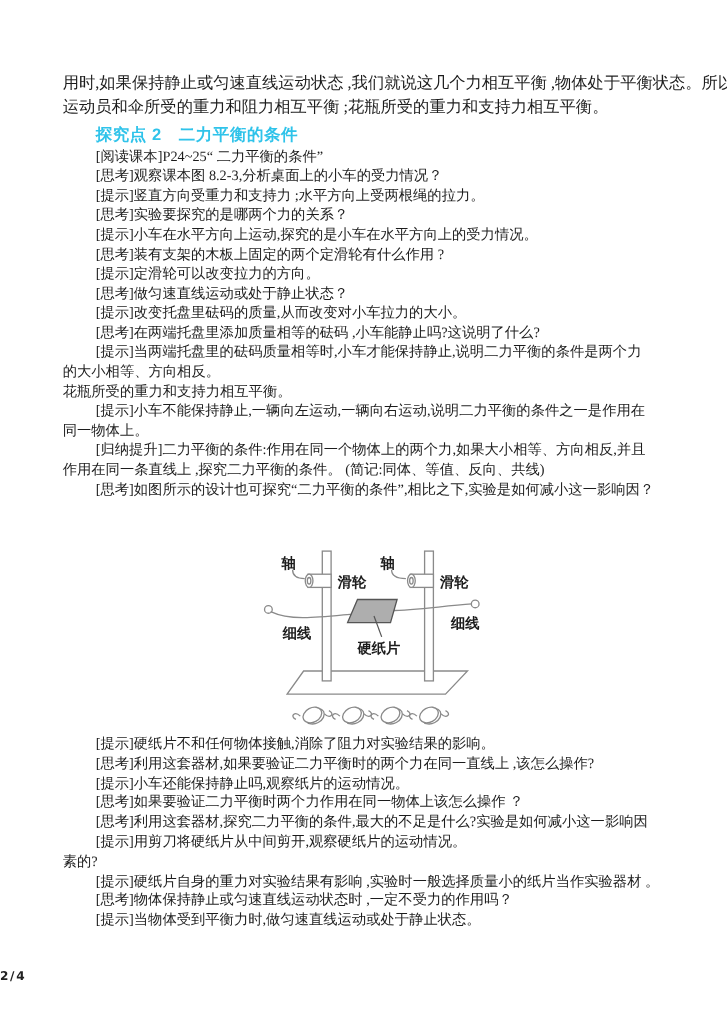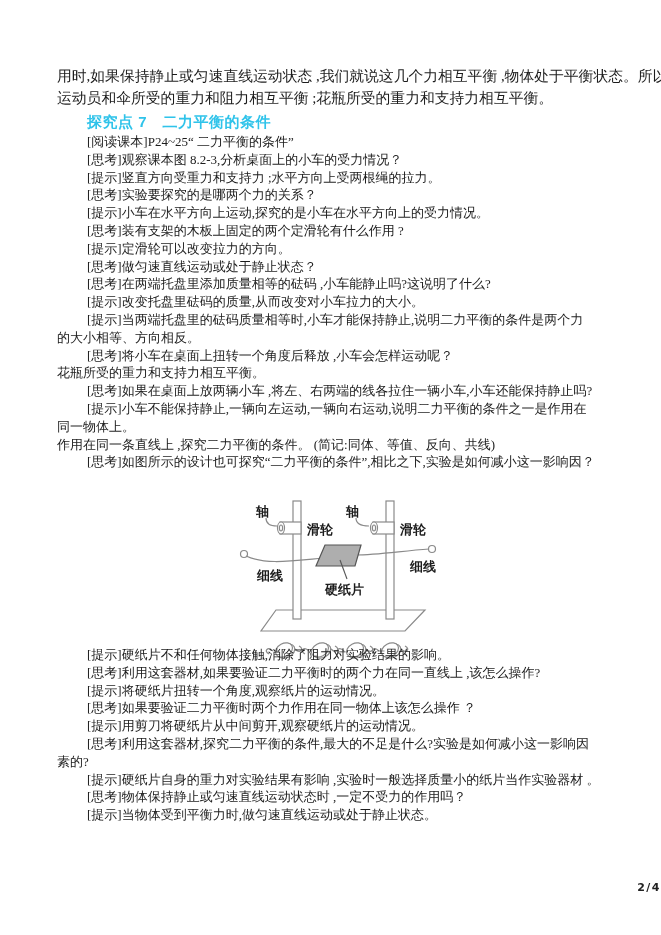--- a/index.html
+++ b/index.html
@@ -17,67 +17,66 @@
     position:absolute;left:87px;top:113px;
     font-size:15px;font-weight:bold;color:#2fc3ea;
     font-family:"Liberation Sans","DejaVu Sans",sans-serif;
     letter-spacing:.5px;white-space:nowrap;
   }
   .qa{
     position:absolute;left:57px;width:580px;
     font-size:13px;line-height:17.8px;
   }
   .qa-top{top:133px;}
-  .qa-bottom{top:646px;}
+  .qa-bottom{top:667px;}
   .line{white-space:nowrap;}
   .ind{padding-left:30px;}
   .diagram{position:absolute;left:233px;top:498px;width:230px;height:178px;}
   .diagram svg{display:block;}
   .dlabel{
     font-size:13px;font-weight:bold;fill:#1c1c1c;
     font-family:"Liberation Serif","DejaVu Serif",serif;
   }
   .stroke{stroke:#8a8a8a;stroke-width:1.2;fill:none;}
   .whitefill{fill:#ffffff;}
   .footer{
-    position:absolute;left:0;top:881px;width:100%;text-align:right;
+    position:absolute;left:0;top:881px;width:100%;text-align:left;
     font-size:11px;font-weight:bold;letter-spacing:1.5px;
     font-family:"DejaVu Sans","Liberation Sans",sans-serif;color:#222;
   }
 </style>
 </head>
 <body>
 
 <div class="page">
 
   <div class="intro">
     <div class="line">用时,如果保持静止或匀速直线运动状态 ,我们就说这几个力相互平衡 ,物体处于平衡状态。所以</div>
     <div class="line">运动员和伞所受的重力和阻力相互平衡 ;花瓶所受的重力和支持力相互平衡。</div>
   </div>
 
-  <div class="heading" style="color: rgb(47, 195, 234);">探究点 7　二力平衡的条件</div>
+  <div class="heading" style="color: rgb(47, 195, 234);">探究点 2　二力平衡的条件</div>
 
   <div class="qa qa-top">
     <div class="line ind">[阅读课本]P24~25“ 二力平衡的条件”</div>
     <div class="line ind">[思考]观察课本图 8.2-3,分析桌面上的小车的受力情况？</div>
     <div class="line ind">[提示]竖直方向受重力和支持力 ;水平方向上受两根绳的拉力。</div>
     <div class="line ind">[思考]实验要探究的是哪两个力的关系？</div>
     <div class="line ind">[提示]小车在水平方向上运动,探究的是小车在水平方向上的受力情况。</div>
     <div class="line ind">[思考]装有支架的木板上固定的两个定滑轮有什么作用 ?</div>
     <div class="line ind">[提示]定滑轮可以改变拉力的方向。</div>
     <div class="line ind">[思考]做匀速直线运动或处于静止状态？</div>
+    <div class="line ind">[提示]改变托盘里砝码的质量,从而改变对小车拉力的大小。</div>
     <div class="line ind">[思考]在两端托盘里添加质量相等的砝码 ,小车能静止吗?这说明了什么?</div>
-    <div class="line ind">[提示]改变托盘里砝码的质量,从而改变对小车拉力的大小。</div>
     <div class="line ind">[提示]当两端托盘里的砝码质量相等时,小车才能保持静止,说明二力平衡的条件是两个力</div>
     <div class="line">的大小相等、方向相反。</div>
-    <div class="line ind">[思考]将小车在桌面上扭转一个角度后释放 ,小车会怎样运动呢？</div>
     <div class="line">花瓶所受的重力和支持力相互平衡。</div>
-    <div class="line ind">[思考]如果在桌面上放两辆小车 ,将左、右两端的线各拉住一辆小车,小车还能保持静止吗?</div>
     <div class="line ind">[提示]小车不能保持静止,一辆向左运动,一辆向右运动,说明二力平衡的条件之一是作用在</div>
     <div class="line">同一物体上。</div>
+    <div class="line ind">[归纳提升]二力平衡的条件:作用在同一个物体上的两个力,如果大小相等、方向相反,并且</div>
     <div class="line">作用在同一条直线上 ,探究二力平衡的条件。 (简记:同体、等值、反向、共线)</div>
     <div class="line ind">[思考]如图所示的设计也可探究“二力平衡的条件”,相比之下,实验是如何减小这一影响因？</div>
   </div>
 
   <div class="diagram">
     <svg width="230" height="180" viewBox="0 0 230 180">
 
       <path class="stroke whitefill" d="M28,133 L172,133 L192,112 L43,112 Z"></path>
 
       <rect class="stroke whitefill" x="60" y="3" width="8" height="118"></rect>
@@ -132,24 +131,24 @@
       <text class="dlabel" x="167" y="36">滑轮</text>
       <text class="dlabel" x="24" y="82">细线</text>
       <text class="dlabel" x="177" y="73">细线</text>
       <text class="dlabel" x="92" y="96">硬纸片</text>
     </svg>
   </div>
 
   <div class="qa qa-bottom">
     <div class="line ind">[提示]硬纸片不和任何物体接触,消除了阻力对实验结果的影响。</div>
     <div class="line ind">[思考]利用这套器材,如果要验证二力平衡时的两个力在同一直线上 ,该怎么操作?</div>
-    <div class="line ind">[提示]将硬纸片扭转一个角度,观察纸片的运动情况。</div>
+    <div class="line ind">[提示]小车还能保持静止吗,观察纸片的运动情况。</div>
     <div class="line ind">[思考]如果要验证二力平衡时两个力作用在同一物体上该怎么操作 ？</div>
+    <div class="line ind">[思考]利用这套器材,探究二力平衡的条件,最大的不足是什么?实验是如何减小这一影响因</div>
     <div class="line ind">[提示]用剪刀将硬纸片从中间剪开,观察硬纸片的运动情况。</div>
-    <div class="line ind">[思考]利用这套器材,探究二力平衡的条件,最大的不足是什么?实验是如何减小这一影响因</div>
     <div class="line">素的?</div>
     <div class="line ind">[提示]硬纸片自身的重力对实验结果有影响 ,实验时一般选择质量小的纸片当作实验器材 。</div>
     <div class="line ind">[思考]物体保持静止或匀速直线运动状态时 ,一定不受力的作用吗？</div>
     <div class="line ind">[提示]当物体受到平衡力时,做匀速直线运动或处于静止状态。</div>
   </div>
 
   <div class="footer">2/4</div>
 </div>
 
 </body></html>

